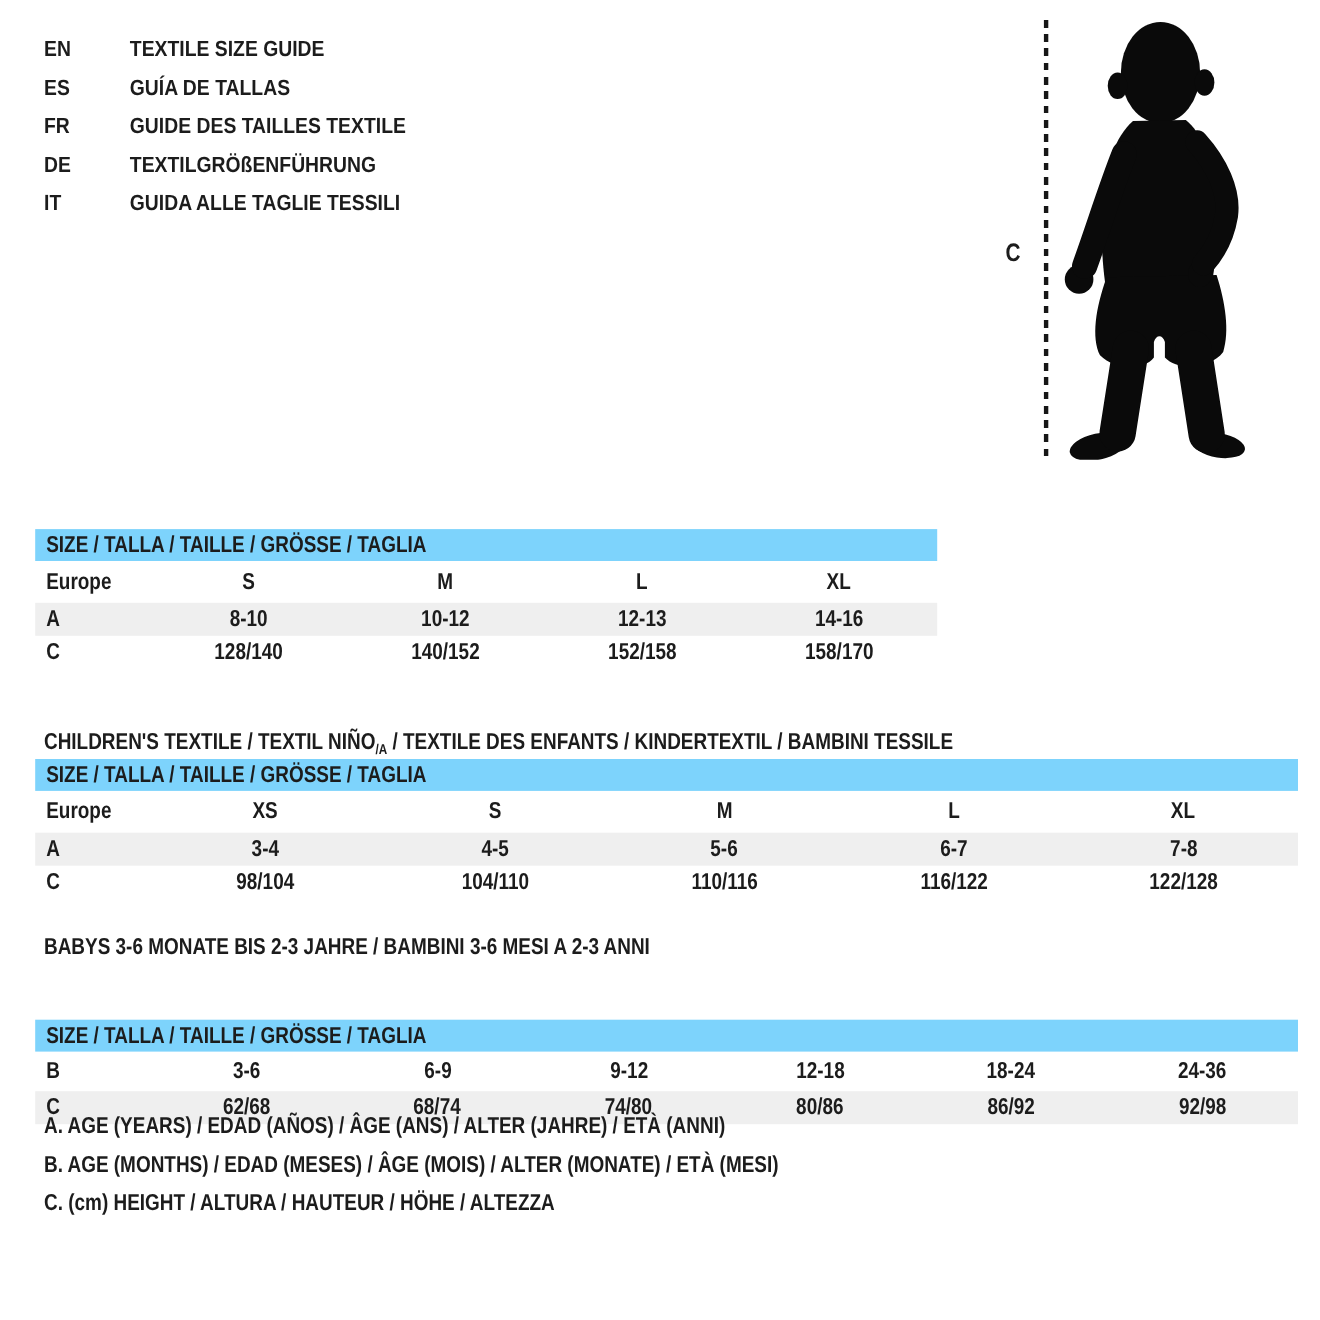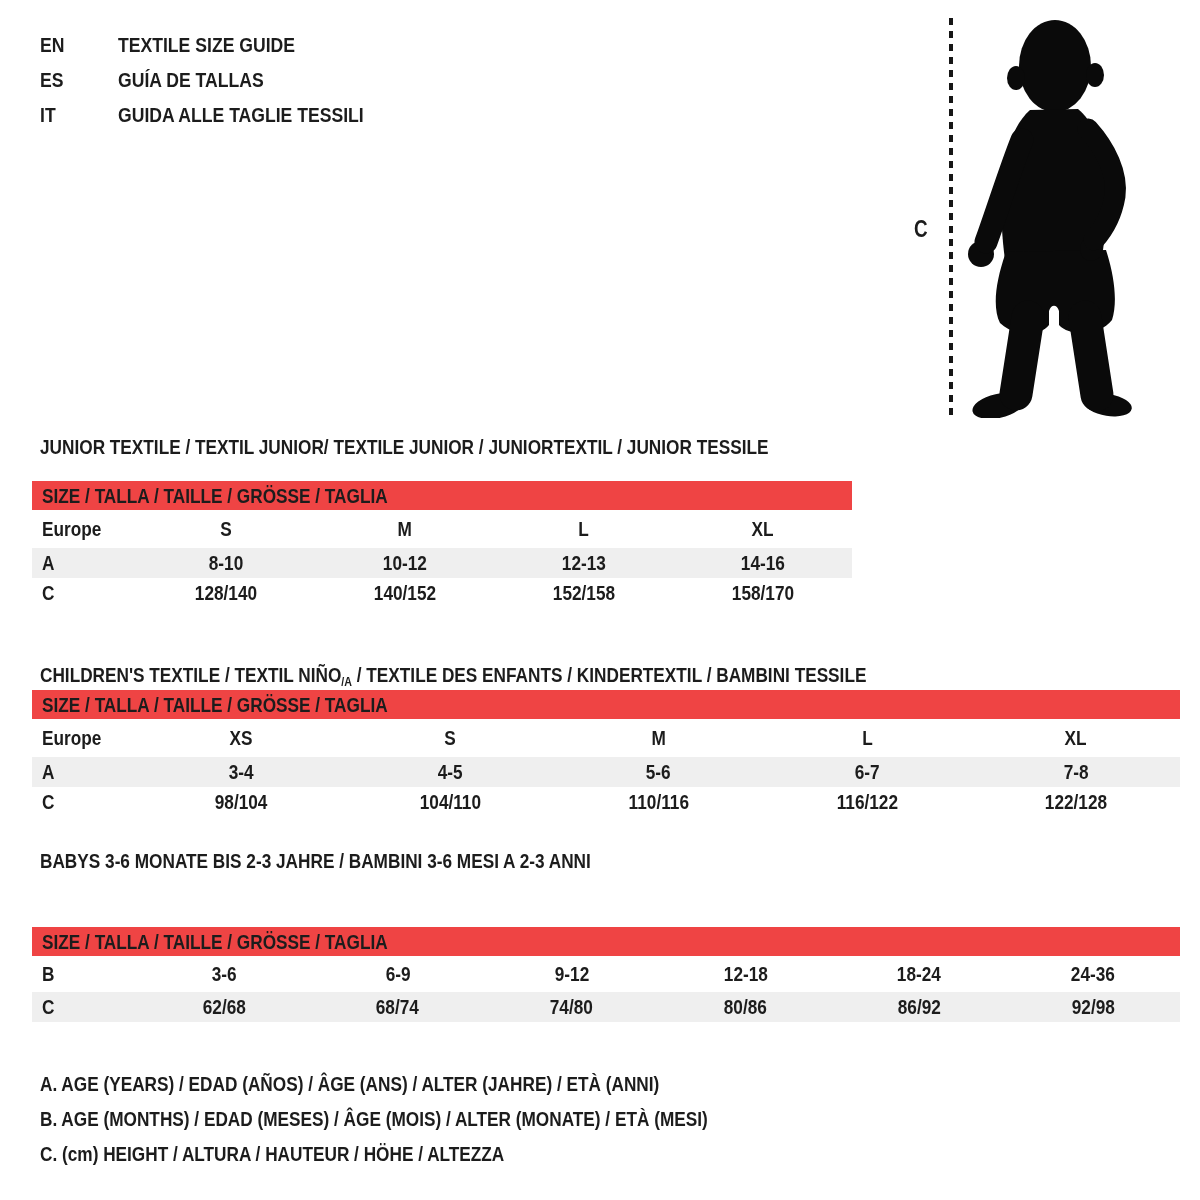--- a/index.html
+++ b/index.html
@@ -25,47 +25,55 @@
   .silhouette{left:958px;top:14px;}
 
   
   .heading{font-size:21px;line-height:26px;}
   .sub{font-size:13px;vertical-align:-4px;}
 
   
   .tbl{left:32px;}
   .w-junior{width:820px;}
   .w-wide{width:1148px;}
-  .bar{height:29px;background:#ef4444;display:flex;align-items:center;padding-left:10px;font-size:21px;}
+  .bar{height:29px;background:#7dd3fc;display:flex;align-items:center;padding-left:10px;font-size:21px;}
   .trow{display:grid;align-items:center;font-size:21px;}
   .g4{grid-template-columns:105px repeat(4,1fr);}
   .g5{grid-template-columns:105px repeat(5,1fr);}
   .g6{grid-template-columns:105px repeat(6,1fr);}
   .shade{background:#efefef;}
   .h38{height:38px;}.h36{height:36px;}.h30{height:30px;}
   .cell{display:flex;justify-content:center;align-items:flex-end;}
   .cell.lab{justify-content:flex-start;padding-left:10px;}
 
   
-  .legend{left:40px;top:1066px;}
+  .legend{left:40px;top:1006px;}
   .legend .line{height:35px;display:flex;align-items:center;font-size:21px;}
 </style>
 </head>
 <body>
 
 <div class="canvas">
 
   <div class="abs langs">
     <div class="lrow">
       <span class="code"><span class="cx">EN</span></span>
       <span class="cx">TEXTILE SIZE GUIDE</span>
     </div>
     <div class="lrow">
       <span class="code"><span class="cx">ES</span></span>
       <span class="cx">GUÍA DE TALLAS</span>
+    </div>
+    <div class="lrow">
+      <span class="code"><span class="cx">FR</span></span>
+      <span class="cx">GUIDE DES TAILLES TEXTILE</span>
+    </div>
+    <div class="lrow">
+      <span class="code"><span class="cx">DE</span></span>
+      <span class="cx">TEXTILGRÖßENFÜHRUNG</span>
     </div>
     <div class="lrow">
       <span class="code"><span class="cx">IT</span></span>
       <span class="cx">GUIDA ALLE TAGLIE TESSILI</span>
     </div>
   </div>
 
   <div class="abs dashline"></div>
   <div class="abs clabel"><span class="cx">C</span></div>
   <svg class="abs silhouette" width="185" height="404" viewBox="0 0 185 404">
@@ -81,23 +89,20 @@
       <ellipse cx="150" cy="391" rx="24" ry="11" transform="rotate(9 150 391)"></ellipse>
     </g>
     <g fill="none" stroke="#0a0a0a" stroke-linecap="round">
       <path d="M64,126 C52,156 40,195 28,228" stroke-width="23"></path>
       <path d="M130,115 C148,135 160,160 157,182 C154,200 146,215 136,226" stroke-width="21"></path>
       <path d="M70,303 L58,380" stroke-width="33"></path>
       <path d="M127,303 L139,381" stroke-width="33"></path>
     </g>
   </svg>
 
-  <div class="abs" style="left:40px;top:434px;">
-    <span class="heading cx">JUNIOR TEXTILE / TEXTIL JUNIOR/ TEXTILE JUNIOR / JUNIORTEXTIL / JUNIOR TESSILE</span>
-  </div>
   <div class="abs tbl w-junior" style="top:481px;">
     <div class="bar">
       <span class="cx">SIZE / TALLA / TAILLE / GRÖSSE / TAGLIA</span>
     </div>
     <div class="trow g4 h38">
       <span class="cell lab">
           <span class="cx">Europe</span>
         </span>
       <span class="cell">
           <span class="cx ctr">S</span>

